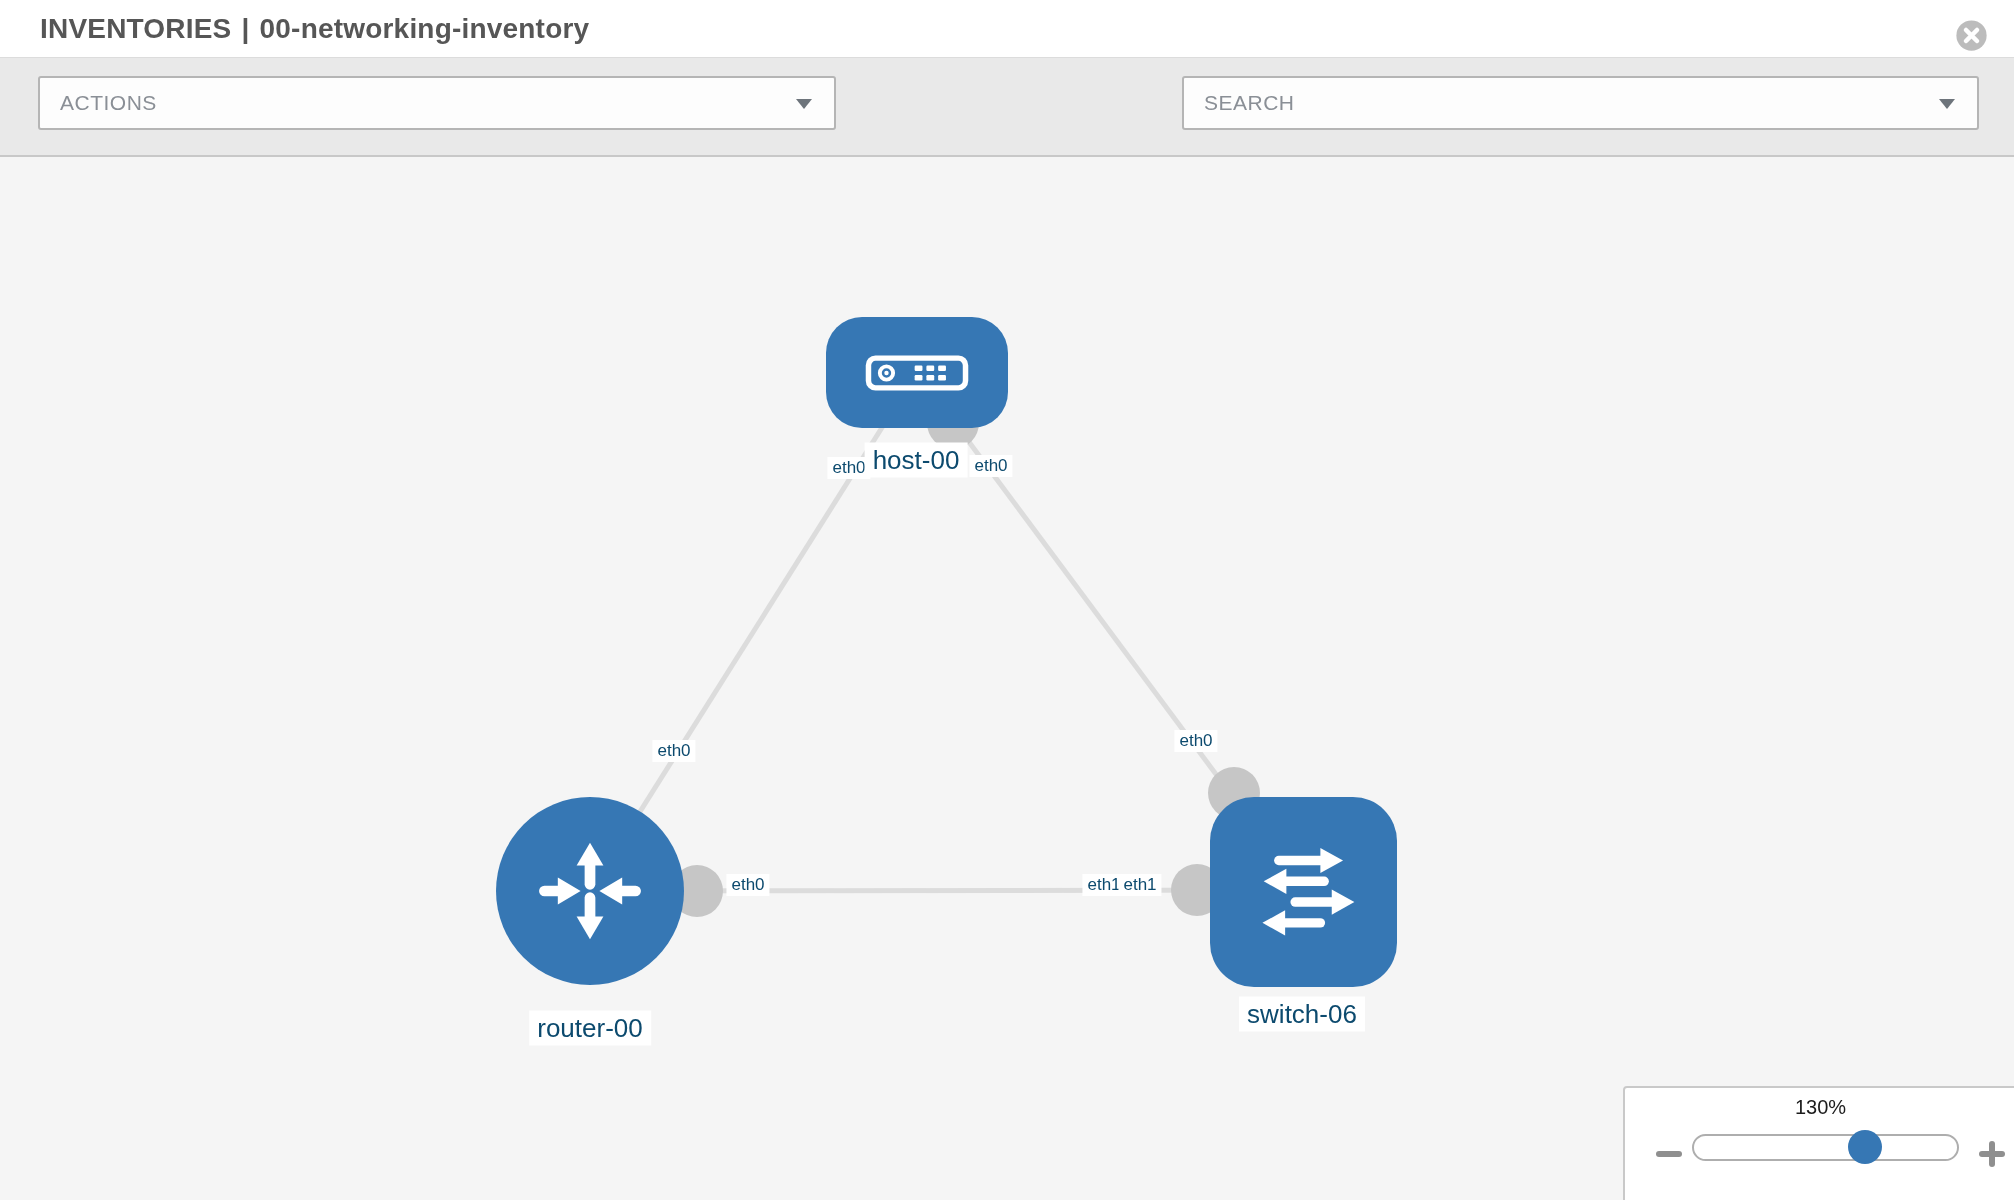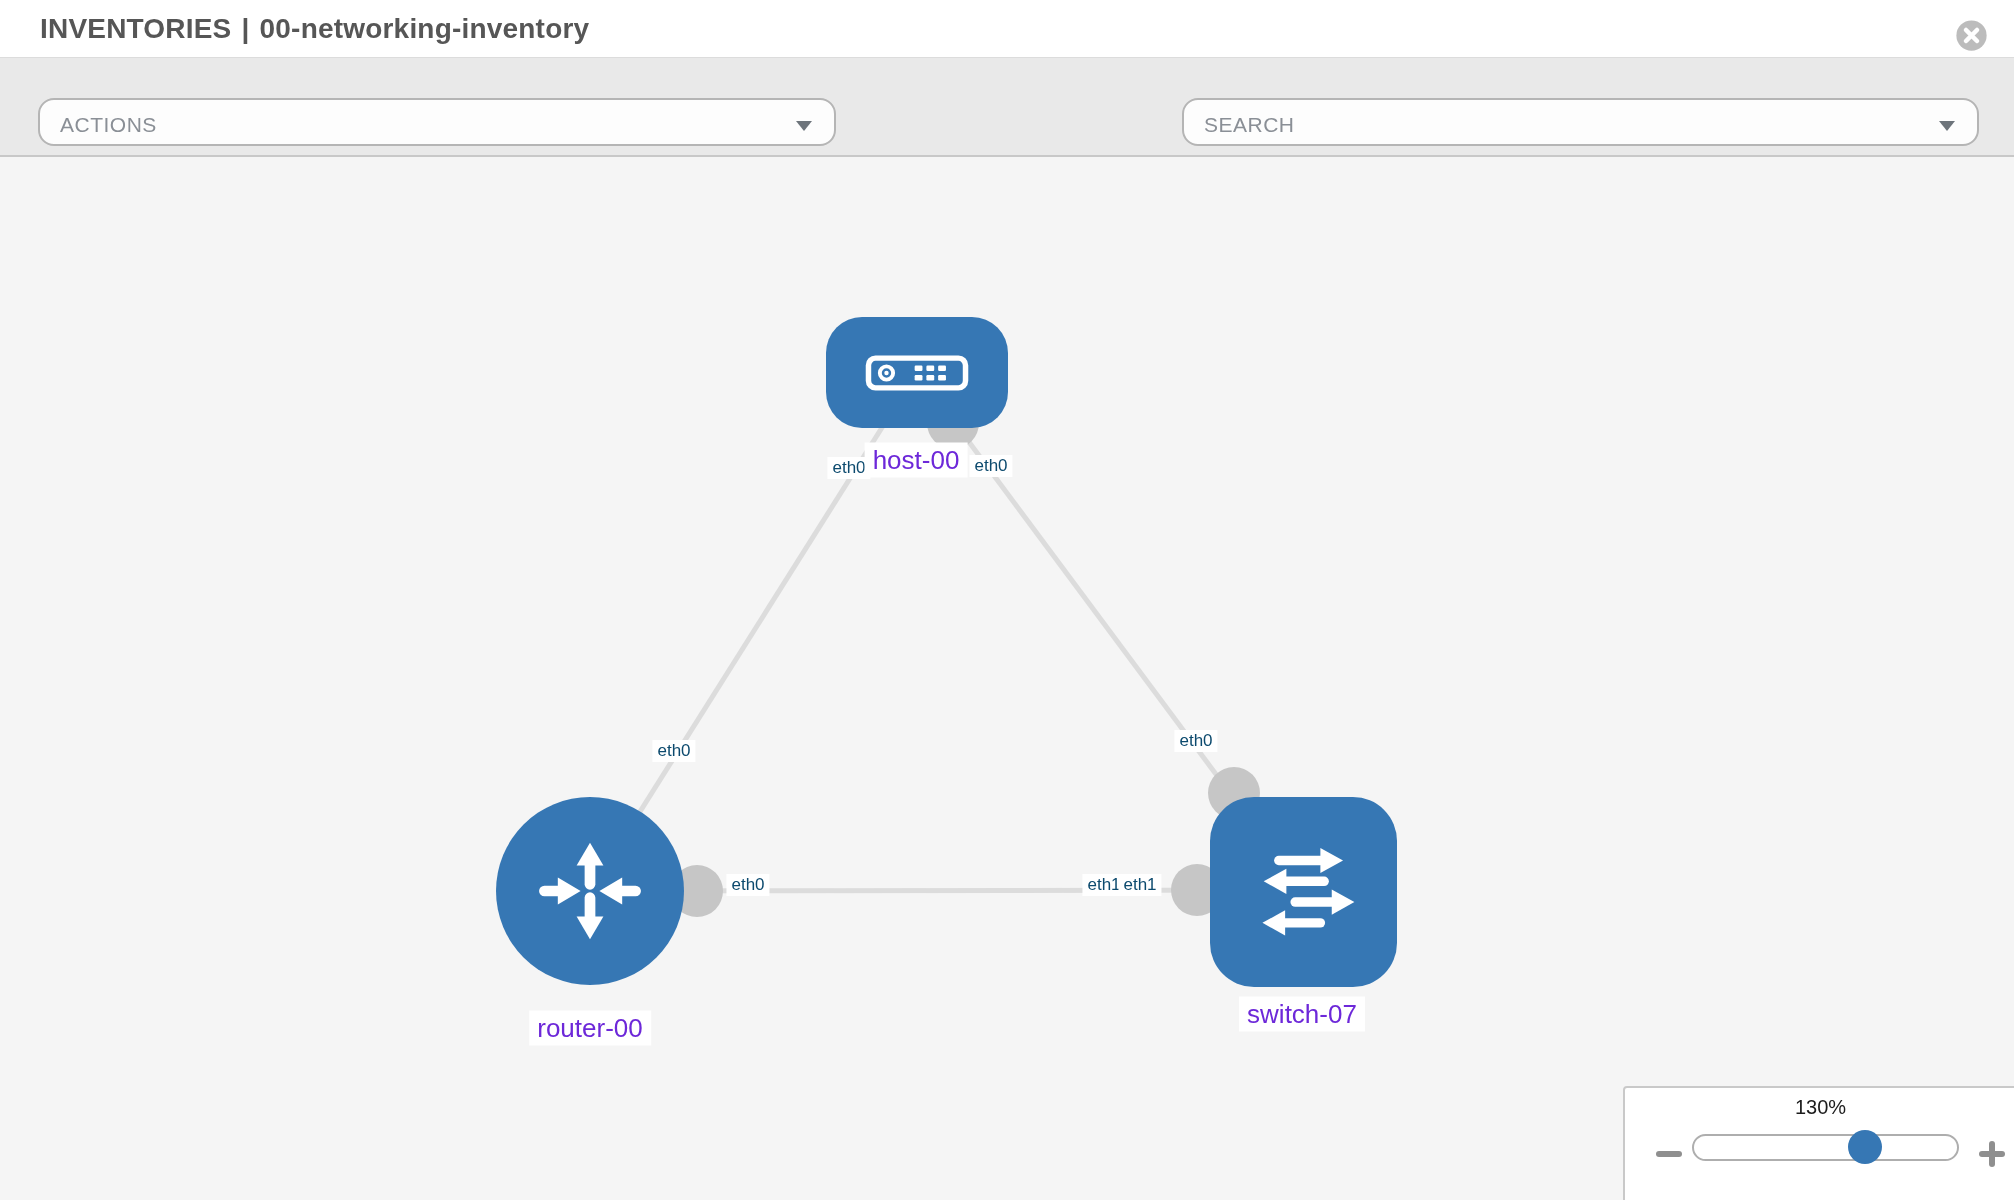--- a/index.html
+++ b/index.html
@@ -20,22 +20,22 @@
   .title .sep{padding:0 10px;}
   .close-btn{
     position:absolute;right:26px;top:19px;width:33px;height:33px;cursor:pointer;border:0;background:none;padding:0;
   }
   
   .toolbar{
     position:absolute;top:58px;left:0;width:2014px;height:99px;background:#e9e9e9;
     border-bottom:2px solid #c8c8c8;box-sizing:border-box;
   }
   .dropdown{
-    position:absolute;top:40px;height:48px;background:#fdfdfd;
-    border:2px solid #b5b5b5;border-radius:16px;box-sizing:border-box;cursor:pointer;
+    position:absolute;top:18px;height:54px;background:#fdfdfd;
+    border:2px solid #b5b5b5;border-radius:3px;box-sizing:border-box;cursor:pointer;
   }
   .dropdown .dd-label{
     position:absolute;left:20px;top:0;line-height:50px;font-size:21px;color:#8a8f96;letter-spacing:.5px;
   }
   .caret{
     position:absolute;right:22px;top:21px;width:0;height:0;
     border-left:8px solid transparent;border-right:8px solid transparent;border-top:10px solid #6d747b;
   }
   .dd-actions{left:38px;width:798px;}
   .dd-search{left:1182px;width:797px;}
@@ -46,21 +46,21 @@
   .canvas{
     position:absolute;top:157px;left:0;width:2014px;height:1043px;background:#f5f5f5;overflow:hidden;
   }
   .net-svg{position:absolute;top:0;left:0;z-index:1;}
   .node{position:absolute;z-index:2;background:#3677b4;display:flex;align-items:center;justify-content:center;cursor:pointer;}
   .node-host{left:826px;top:160px;width:182px;height:111px;border-radius:36px;}
   .node-router{left:496px;top:640px;width:188px;height:188px;border-radius:50%;}
   .node-switch{left:1210px;top:640px;width:187px;height:190px;border-radius:44px;}
   .nlabel{
     position:absolute;z-index:3;transform:translate(-50%,-50%);
-    background:#ffffff;color:#6d28d9;white-space:nowrap;
+    background:#ffffff;color:#0c4a6e;white-space:nowrap;
   }
   .node-label{font-size:26px;padding:2px 8px;z-index:4;}
   .iface-label{font-size:17px;padding:1px 5px;color:#0c4a6e;}
   .iface-over{z-index:5;}
   
   .zoom-panel{
     position:absolute;left:1623px;top:929px;width:420px;height:200px;z-index:6;
     background:#ffffff;border:2px solid #c9c9c9;border-radius:4px;box-sizing:border-box;
   }
   .zoom-percent{
@@ -179,21 +179,21 @@
         <path d="M62 -50 L26 -70 L26 -30 Z"></path>
         <path d="M-64 -17 L-28 -37 L-28 3 Z"></path>
         <path d="M80 16 L44 -4 L44 36 Z"></path>
         <path d="M-66 49 L-30 29 L-30 69 Z"></path>
       </g>
     </svg>
   </div>
 
   <div class="nlabel node-label" style="left:916px;top:303px;">host-00</div>
   <div class="nlabel node-label" style="left:590px;top:857px;margin-top:14px;">router-00</div>
-  <div class="nlabel node-label" style="left:1302px;top:857px;">switch-07</div>
+  <div class="nlabel node-label" style="left:1302px;top:857px;">switch-06</div>
 
   <div class="nlabel iface-label" style="left:849px;top:311px;">eth0</div>
   <div class="nlabel iface-label" style="left:991px;top:309px;">eth0</div>
   <div class="nlabel iface-label" style="left:674px;top:594px;">eth0</div>
   <div class="nlabel iface-label" style="left:1196px;top:584px;">eth0</div>
   <div class="nlabel iface-label" style="left:748px;top:728px;">eth0</div>
   <div class="nlabel iface-label" style="left:1104px;top:728px;">eth1</div>
   <div class="nlabel iface-label iface-over" style="left:1140px;top:728px;">eth1</div>
 
   <div class="zoom-panel">

